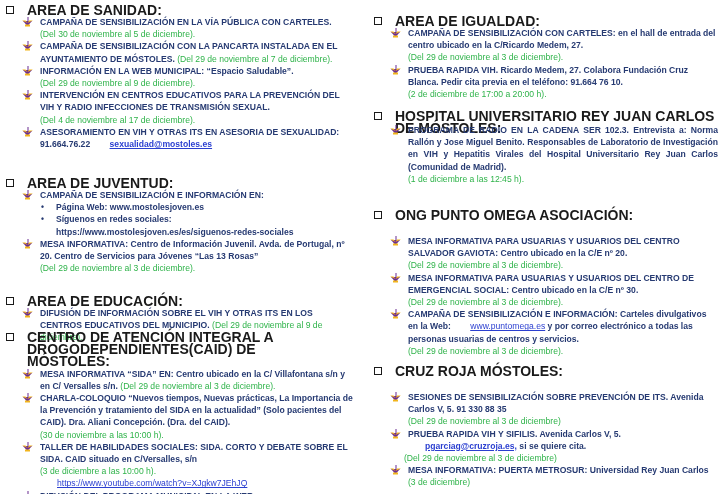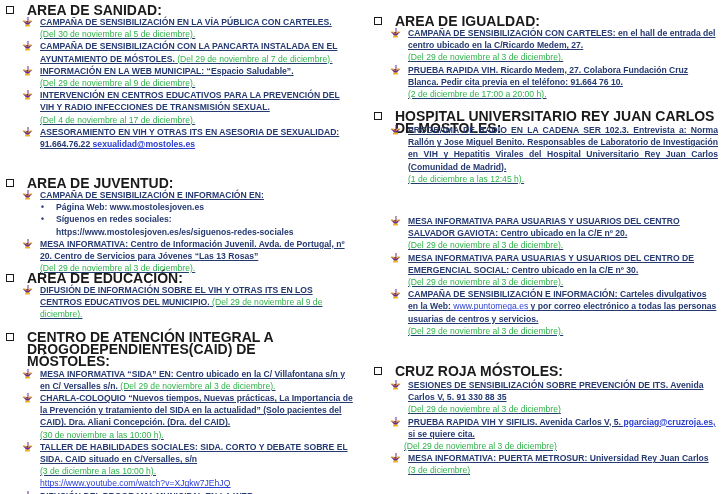--- a/index.html
+++ b/index.html
@@ -4,24 +4,24 @@
 <style>
   html, body { margin:0; padding:0; background:#ffffff; }
   body { width:724px; height:494px; overflow:hidden; position:relative;
          font-family:"Liberation Sans", sans-serif; font-size:8.6px; line-height:12.2px; color:#1f2f5a; }
   .col { position:absolute; top:0; }
   .col.left { left:0; width:362px; }
   .col.right { left:368px; width:356px; }
   .section { position:absolute; left:0; right:0; }
   .sec-head { position:relative; padding-left:27px; font-weight:bold; color:#1a1a1a; font-size:14px; height:12px; }
   .sq { position:absolute; left:6px; top:2px; width:6px; height:6px; border:1.3px solid #1a1a1a; }
-  .item { position:relative; padding-left:40px; margin-right:6px; font-weight:bold; color:#263a72;text-decoration:underline; }
+  .item { position:relative; padding-left:40px; margin-right:6px; font-weight:bold; color:#263a72; }
   .item .bul { position:absolute; left:22px; top:1px; width:11px; height:10px; }
   .g { color:#2fb34a; font-weight:normal; }
-  a.lnk { color:#2b3fd0; text-decoration:underline; font-weight:bold; }
+  a.lnk { color:#2b3fd0; text-decoration:underline; font-weight:bold;margin-left:17px; }
   .sub { position:relative; padding-left:56px; font-weight:bold; color:#263a72; }
   .sub .dot { position:absolute; left:41px; top:0; }
   .just { text-align:justify; }
 </style>
 </head>
 <body>
 
 <svg width="0" height="0" style="position:absolute">
   <defs>
     <symbol id="arrowbul" viewBox="0 0 11 10">
@@ -60,21 +60,21 @@
     <div class="item"><svg class="bul">
           <use href="#arrowbul"></use>
         </svg><span>CAMPAÑA DE SENSIBILIZACIÓN E INFORMACIÓN EN:</span></div>
     <div class="sub"><span class="dot">•</span><span>Página Web:  www.mostolesjoven.es</span></div>
     <div class="sub"><span class="dot">•</span><span>Síguenos en redes sociales:</span><br><span>https://www.mostolesjoven.es/es/siguenos-redes-sociales</span></div>
     <div class="item"><svg class="bul">
           <use href="#arrowbul"></use>
         </svg><span>MESA  INFORMATIVA: Centro de Información Juvenil. Avda. de Portugal, nº 20. Centro de Servicios para Jóvenes “Las 13 Rosas”</span><br><span class="g">(Del 29 de noviembre al 3 de diciembre).</span></div>
   </div>
 
-  <div class="section" style="top:272px">
+  <div class="section" style="top:295px">
     <div class="sec-head"><span class="sq"></span><span>AREA DE EDUCACIÓN:</span></div>
     <div class="item"><svg class="bul">
           <use href="#arrowbul"></use>
         </svg><span>DIFUSIÓN DE INFORMACIÓN SOBRE EL VIH Y OTRAS ITS EN LOS CENTROS EDUCATIVOS DEL MUNICIPIO.</span> <span class="g">(Del 29 de noviembre al 9 de diciembre).</span></div>
   </div>
 
   <div class="section" style="top:331px">
     <div class="sec-head" style="height:auto;padding-right:20px"><span class="sq"></span><span>CENTRO DE ATENCIÓN INTEGRAL A DROGODEPENDIENTES(CAID) DE MÓSTOLES:</span></div>
     <div class="item"><svg class="bul">
           <use href="#arrowbul"></use>
@@ -104,34 +104,35 @@
   </div>
 
   <div class="section" style="top:110px">
     <div class="sec-head"><span class="sq"></span><span>HOSPITAL UNIVERSITARIO REY JUAN CARLOS DE MÓSTOLES:</span></div>
     <div class="item just" style="margin-top:2px"><svg class="bul">
           <use href="#arrowbul"></use>
         </svg><span>PROGRAMA DE RADIO EN LA CADENA SER 102.3. Entrevista a: Norma Rallón y Jose Miguel Benito. Responsables de Laboratorio de Investigación en VIH y Hepatitis Virales del Hospital Universitario Rey Juan Carlos (Comunidad de Madrid).</span><br><span class="g">(1 de diciembre a las 12:45 h).</span></div>
   </div>
 
   <div class="section" style="top:209px">
-    <div class="item" style="margin-top:6px"><svg class="bul">
+    <div class="sec-head"><span class="sq"></span><span>ONG PUNTO OMEGA ASOCIACIÓN:</span></div>
+    <div class="item" style="margin-top:14px"><svg class="bul">
           <use href="#arrowbul"></use>
         </svg><span>MESA INFORMATIVA PARA USUARIAS Y USUARIOS DEL CENTRO SALVADOR GAVIOTA: Centro ubicado en la C/E nº 20.</span><br><span class="g">(Del 29 de noviembre al 3 de diciembre).</span></div>
     <div class="item"><svg class="bul">
           <use href="#arrowbul"></use>
         </svg><span>MESA INFORMATIVA PARA USUARIAS Y USUARIOS DEL CENTRO DE EMERGENCIAL SOCIAL: Centro ubicado en la C/E nº 30.</span><br><span class="g">(Del 29 de noviembre al 3 de diciembre).</span></div>
     <div class="item"><svg class="bul">
           <use href="#arrowbul"></use>
         </svg><span>CAMPAÑA DE SENSIBILIZACIÓN E INFORMACIÓN: Carteles divulgativos en la Web: </span><a class="lnk" style="font-weight:normal">www.puntomega.es</a><span> y por correo electrónico a todas las personas usuarias de centros y servicios.</span><br><span class="g">(Del 29 de noviembre al 3 de diciembre).</span></div>
   </div>
 
   <div class="section" style="top:365px">
     <div class="sec-head"><span class="sq"></span><span>CRUZ ROJA MÓSTOLES:</span></div>
-    <div class="item" style="margin-top:2px"><svg class="bul">
+    <div class="item" style="margin-top:14px"><svg class="bul">
           <use href="#arrowbul"></use>
         </svg><span>SESIONES DE SENSIBILIZACIÓN SOBRE PREVENCIÓN DE ITS. Avenida Carlos V, 5. 91 330 88 35</span><br><span class="g">(Del 29 de noviembre al 3 de diciembre)</span></div>
     <div class="item"><svg class="bul">
           <use href="#arrowbul"></use>
         </svg><span>PRUEBA RAPIDA VIH Y SIFILIS. Avenida Carlos V, 5. </span><a class="lnk">pgarciag@cruzroja.es,</a><span> si se quiere cita.</span><br><span class="g" style="margin-left:-4px">(Del 29 de noviembre al 3 de diciembre)</span></div>
     <div class="item"><svg class="bul">
           <use href="#arrowbul"></use>
         </svg><span>MESA INFORMATIVA: PUERTA METROSUR: Universidad Rey Juan Carlos</span><br><span class="g">(3 de diciembre)</span></div>
   </div>
 </div>

